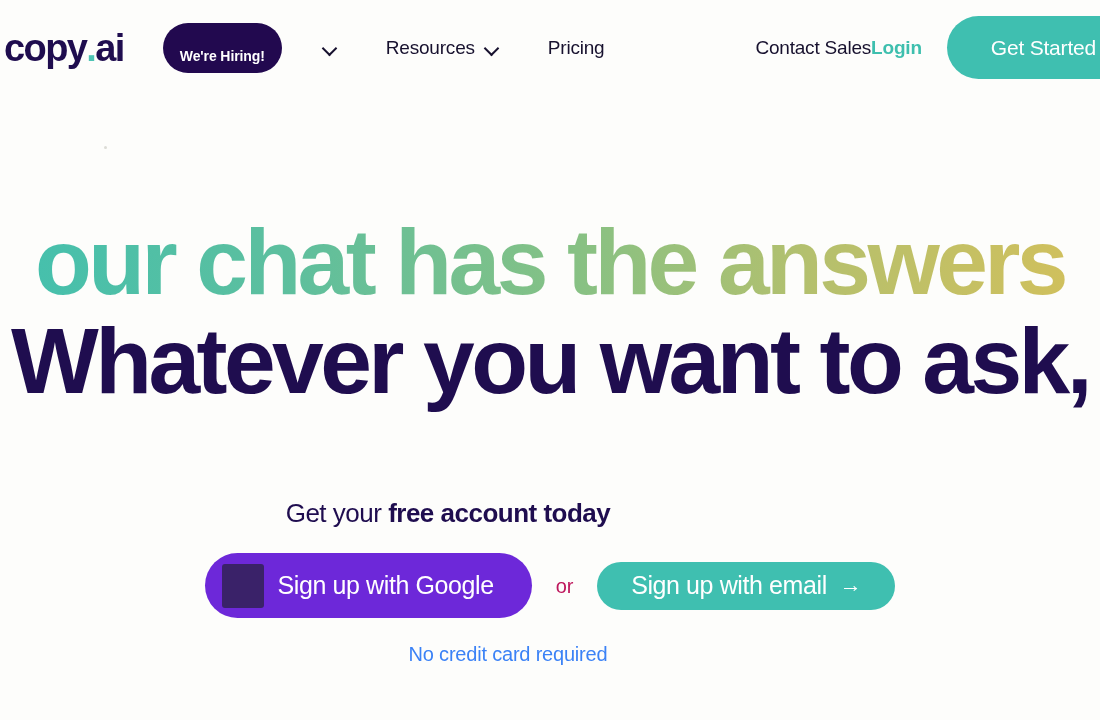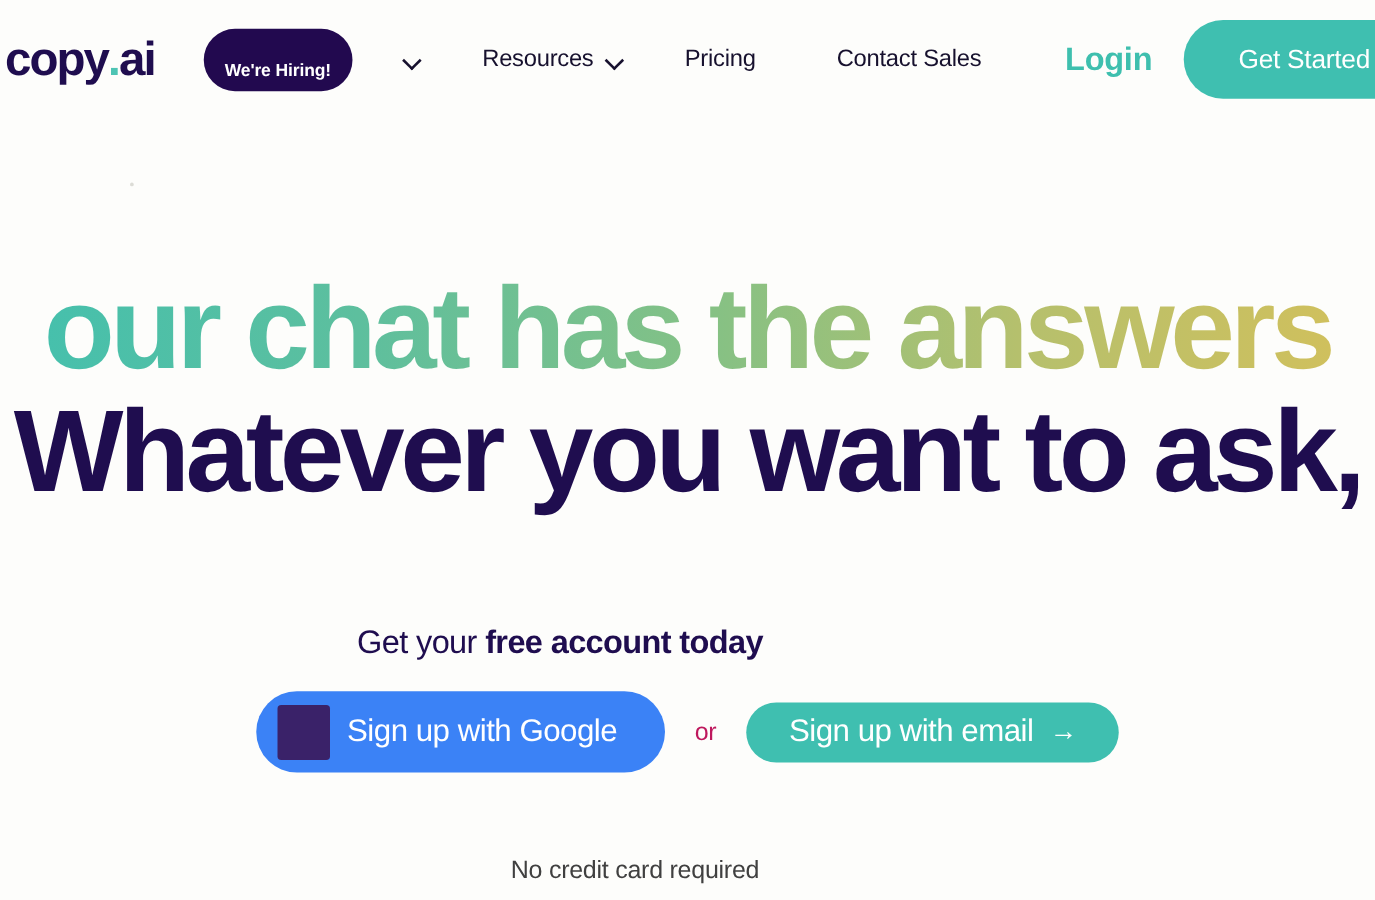--- a/index.html
+++ b/index.html
@@ -123,26 +123,25 @@
   .nav-contact {
     font-size: 19px;
     color: #17112e;
     font-weight: 500;
     letter-spacing: -0.2px;
     white-space: nowrap;
     cursor: pointer;
   }
 
   .nav-login {
-    font-size: 26px;
+    font-size: 19px;
     color: #3ebfae;
     font-weight: 600;
     letter-spacing: -0.2px;
     white-space: nowrap;
-    margin-left: 67px;
     cursor: pointer;
   }
 
   .get-started-btn {
     margin-left: 25px;
     margin-right: -40px;
     background: #3fbfb0;
     color: #ffffff;
     font-size: 21px;
     font-weight: 500;
@@ -228,21 +227,21 @@
     left: 0;
     width: 1100px;
     display: flex;
     align-items: center;
     justify-content: center;
   }
 
   .btn-google {
     display: inline-flex;
     align-items: center;
-    background: #3b82f6;
+    background: #6d28d9;
     border: none;
     border-radius: 999px;
     height: 65px;
     padding: 0 38px 0 17px;
     color: #ffffff;
     font-size: 25px;
     font-weight: 400;
     letter-spacing: -0.4px;
     white-space: nowrap;
     cursor: pointer;
@@ -293,24 +292,23 @@
     transform: translateY(-1px);
   }
 
   .footnote {
     position: absolute;
     top: 549px;
     left: 0;
     width: 1016px;
     text-align: center;
     font-size: 20px;
-    color: #404040;
-    letter-spacing: -0.2px;
-    line-height: 1;
-    margin-top: 42px;
+    color: #3b82f6;
+    letter-spacing: -0.2px;
+    line-height: 1;
   }
 </style>
 </head>
 <body>
 
 <div class="page">
 
   <div class="navbar">
 
     <div class="nav-left">

